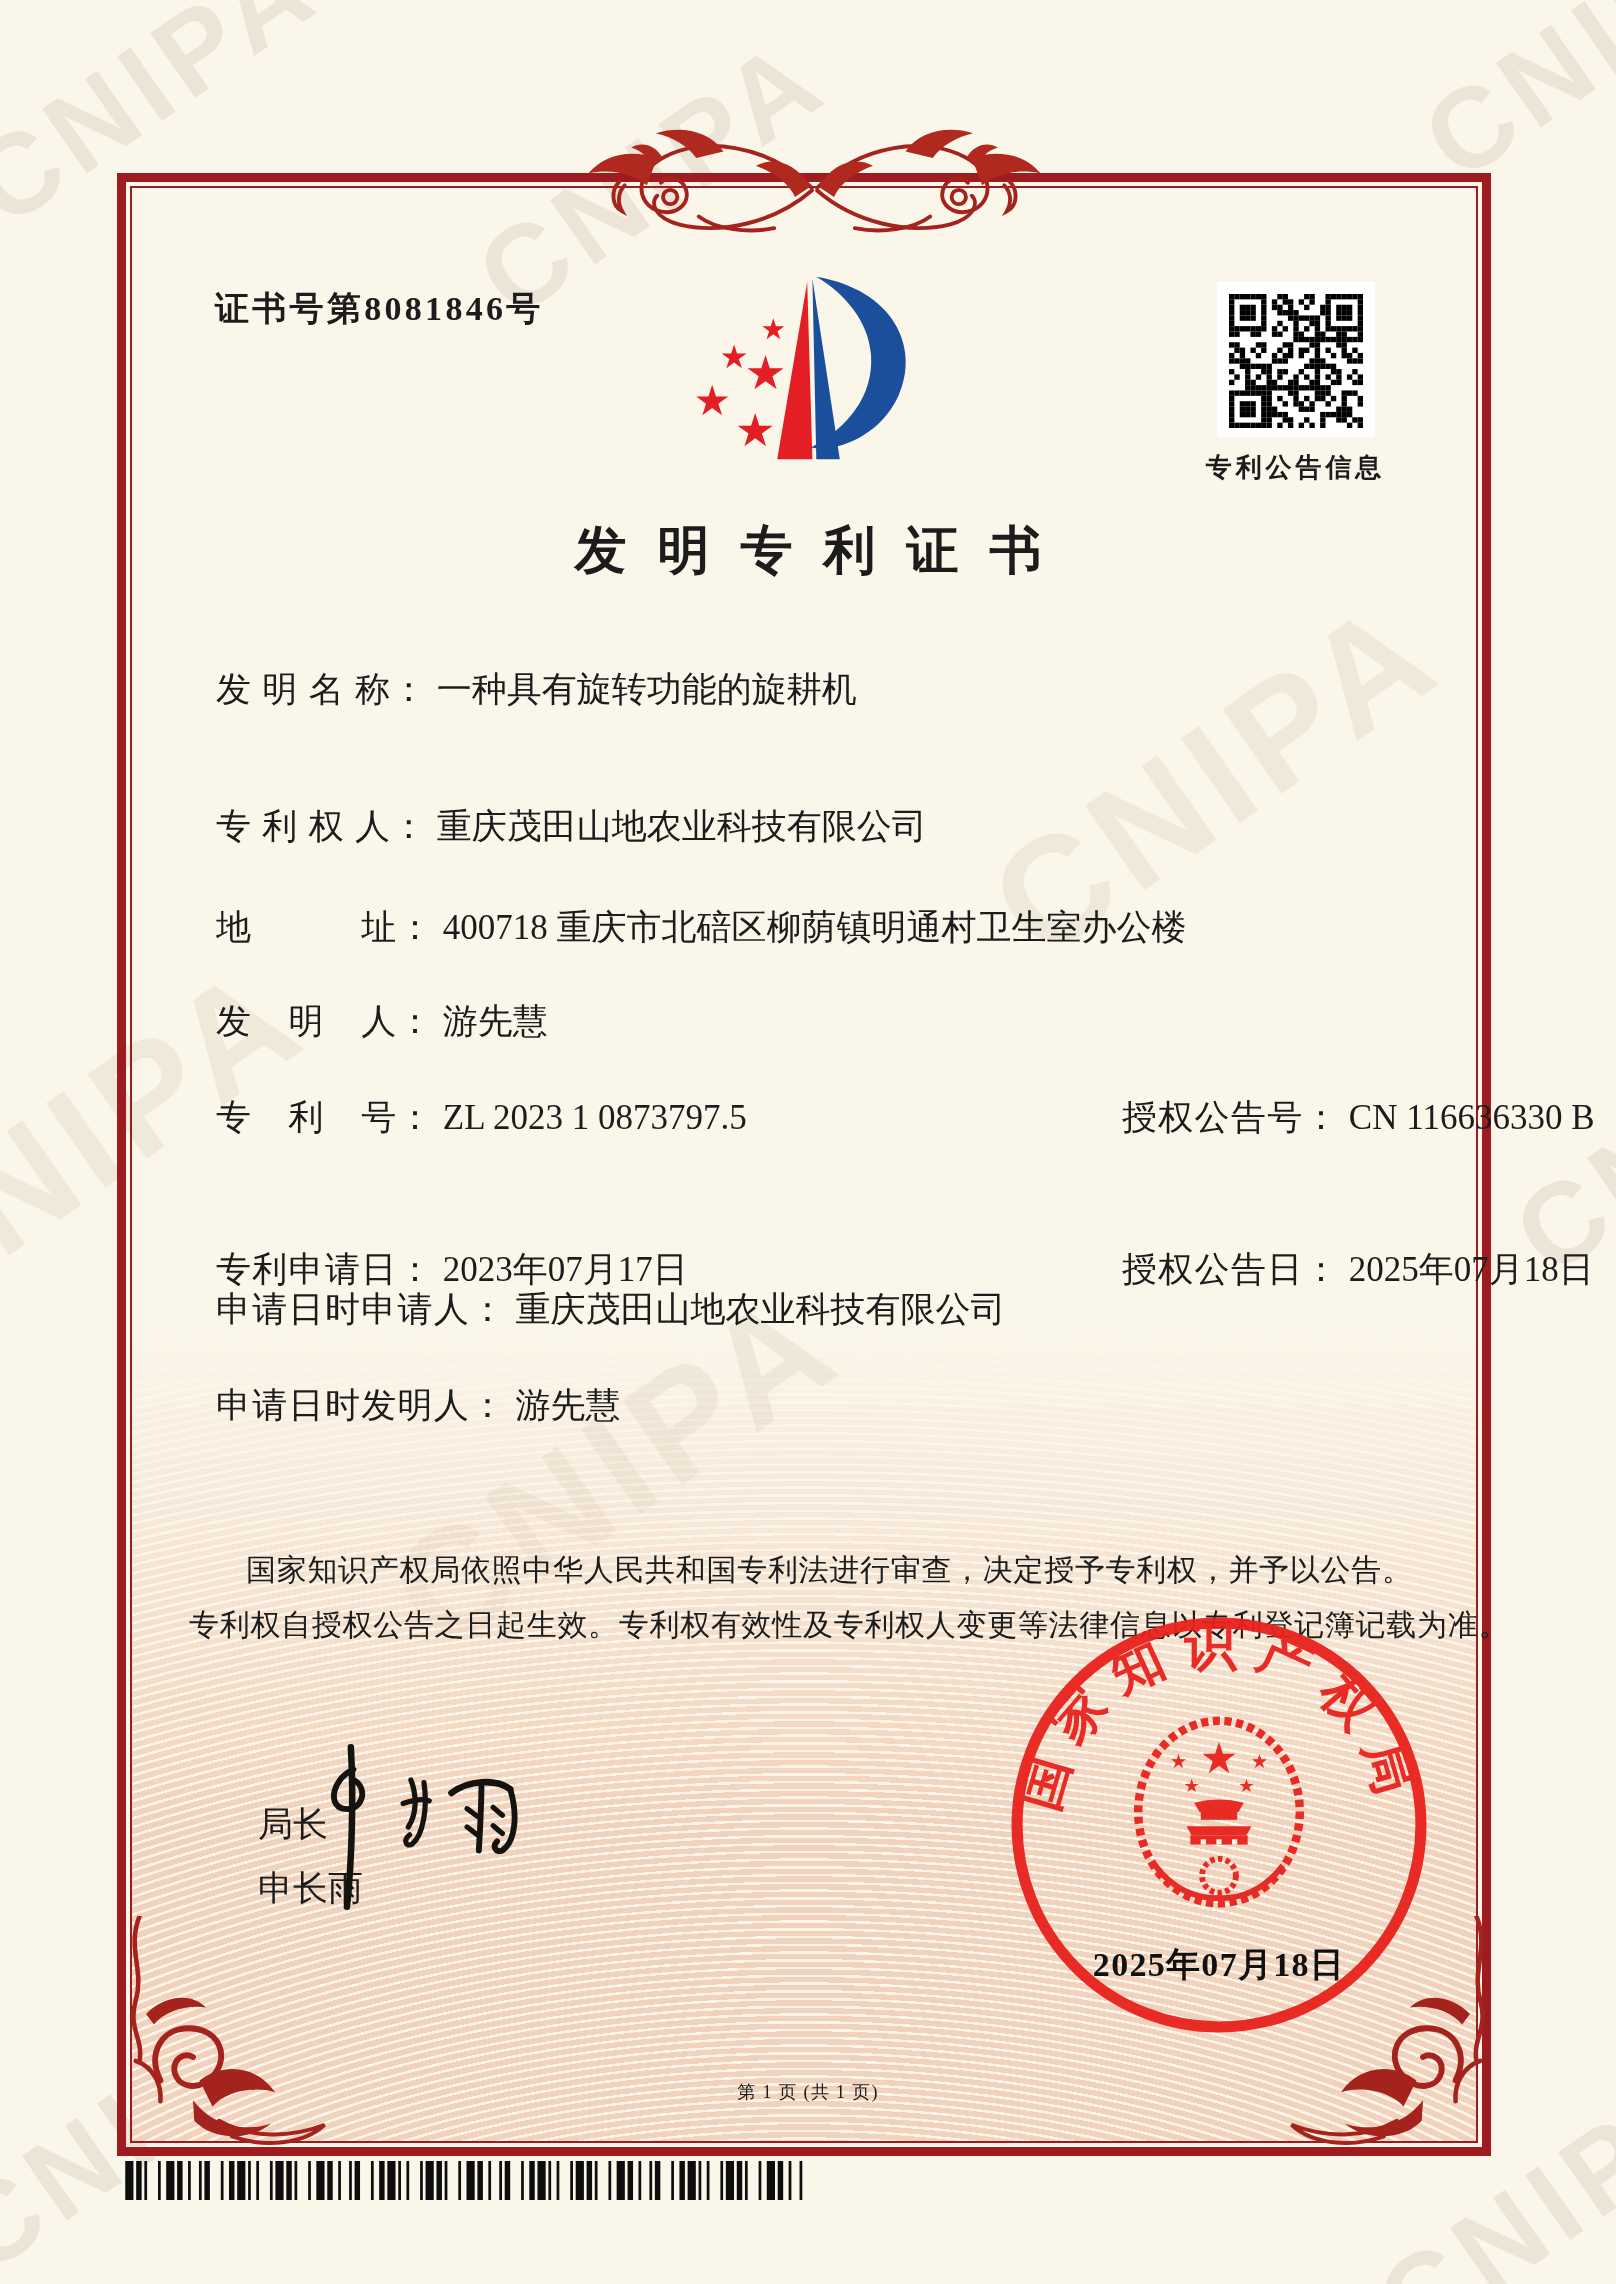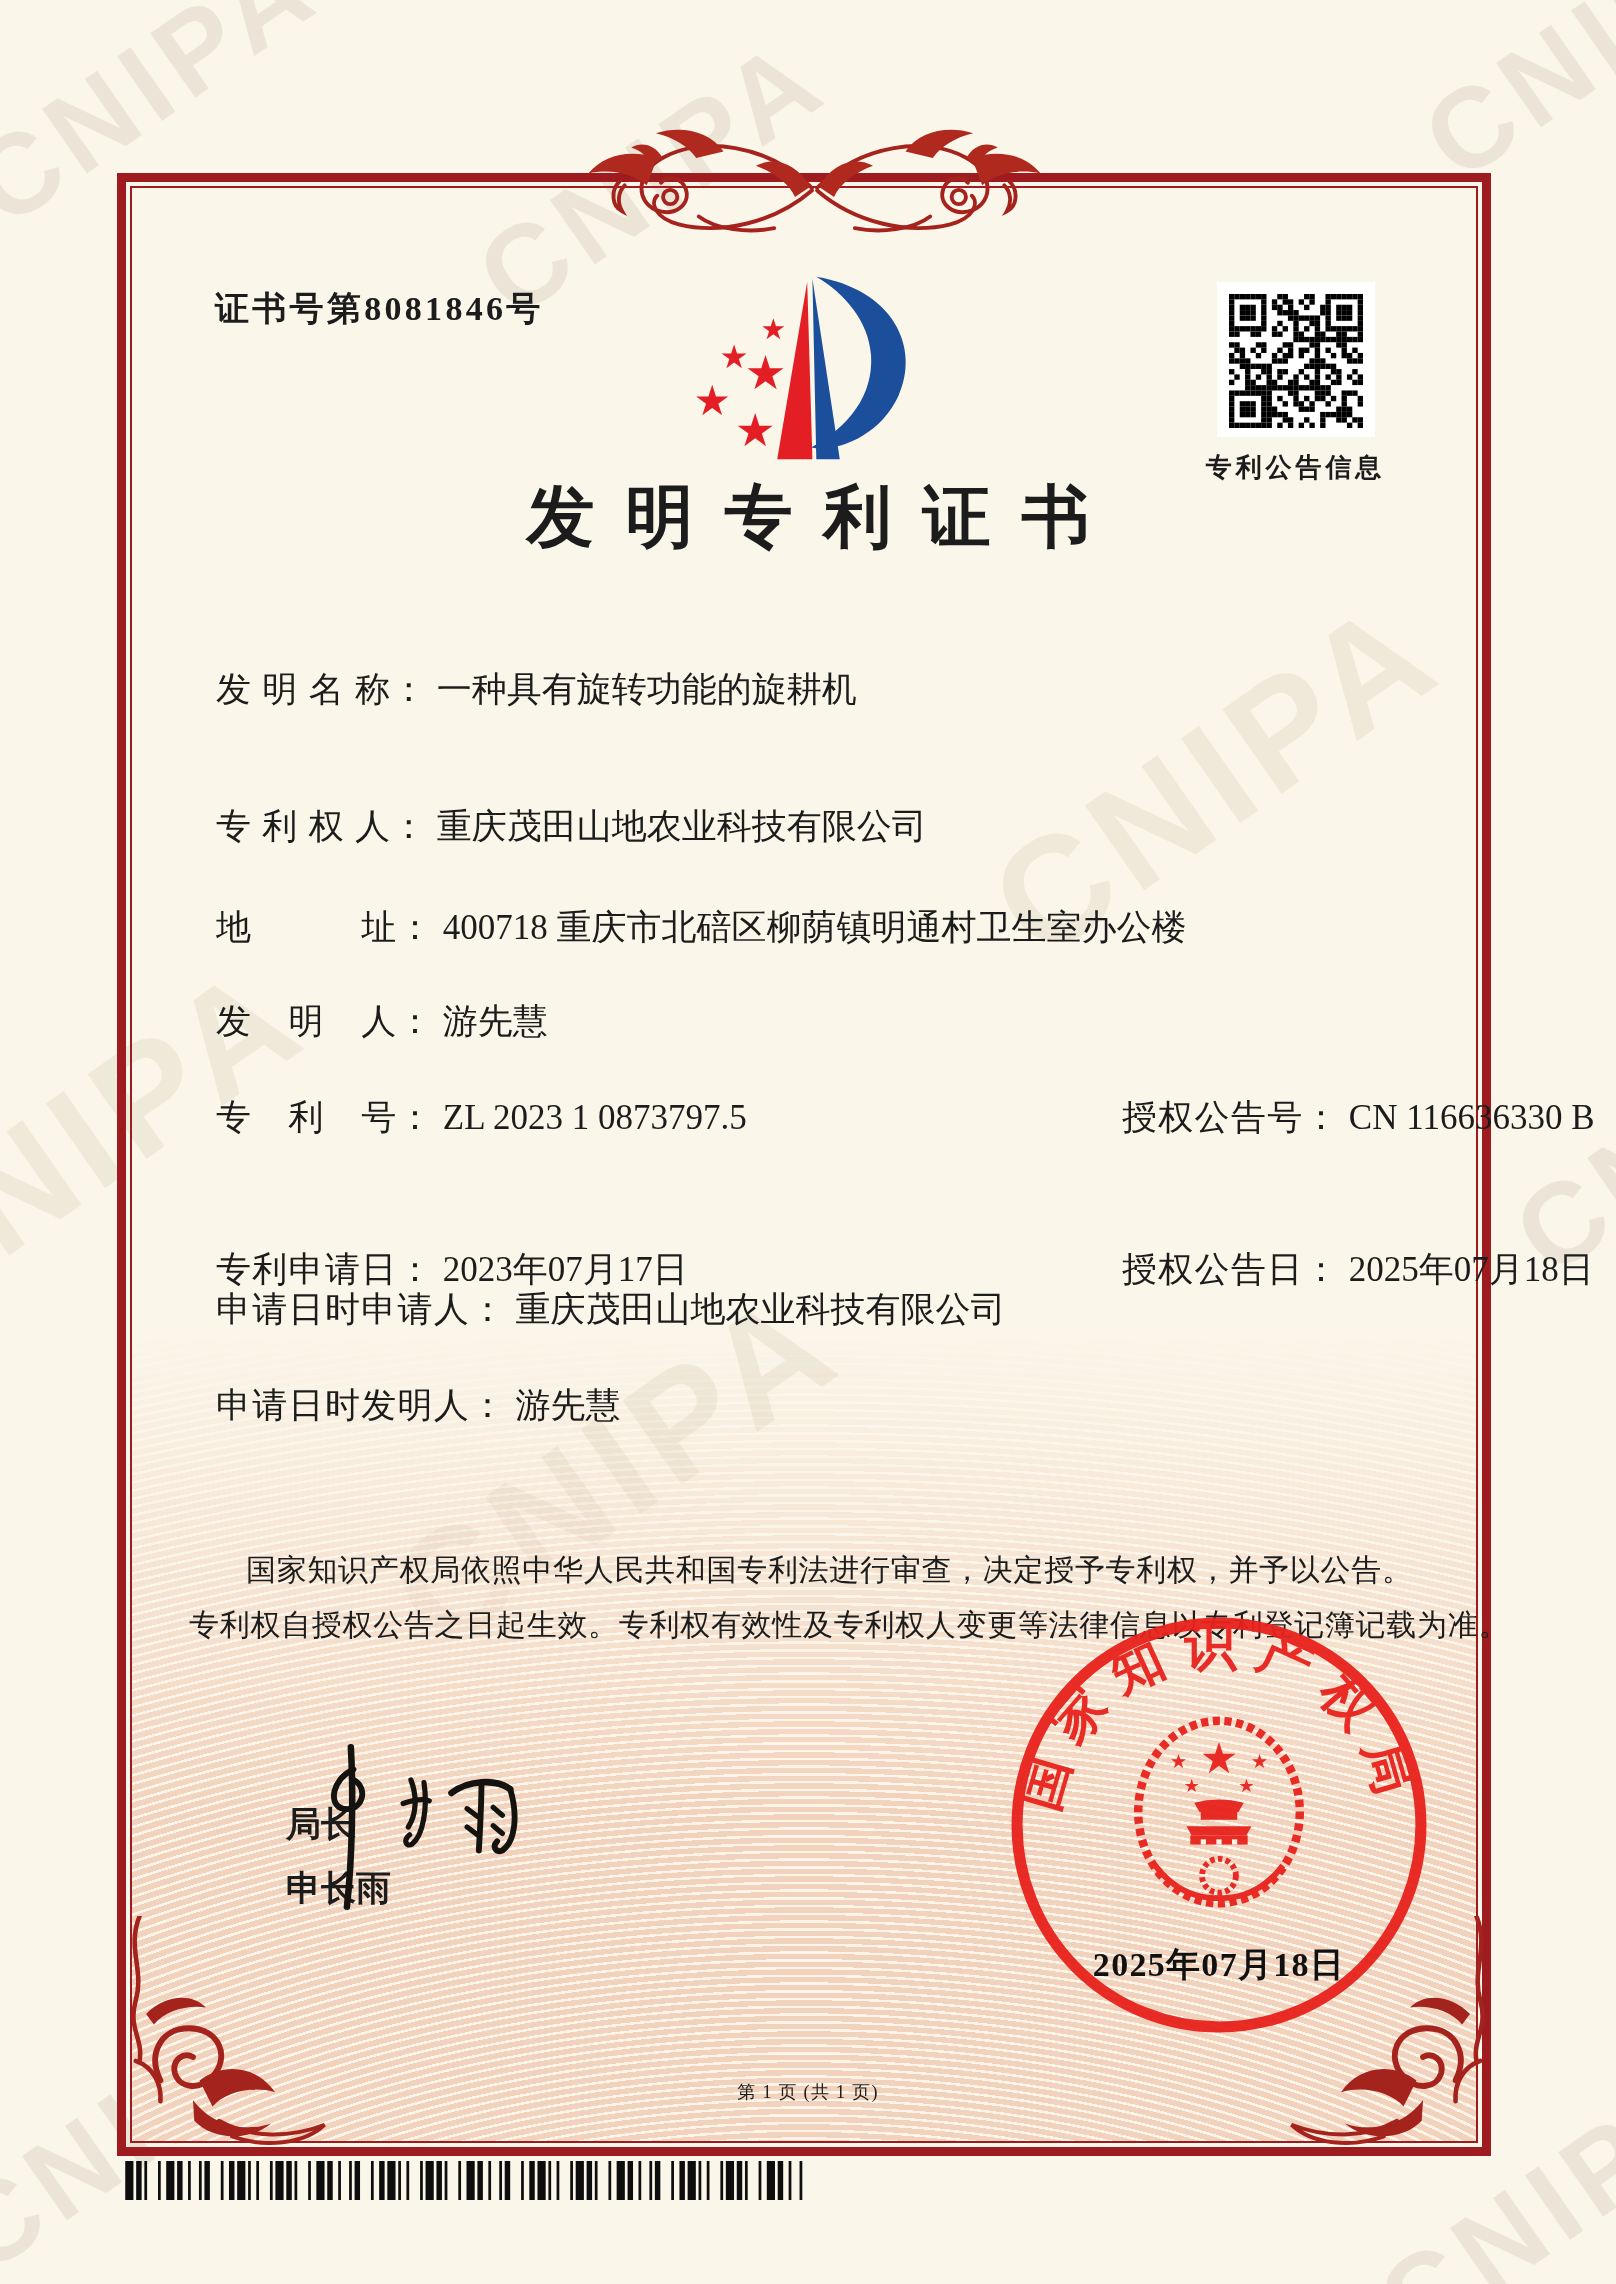--- a/index.html
+++ b/index.html
@@ -38,31 +38,31 @@
     position:absolute; left:215px; top:286px; font-size:34px; letter-spacing:3.3px;font-weight:bold;
   }
   .qr-box{
     position:absolute; left:1217px; top:282px; width:158px; height:155px; background:#ffffff;
   }
   .qr-caption{
     position:absolute; left:1178px; top:450px; width:235px; text-align:center;
     font-size:26px; letter-spacing:3.9px; font-weight:bold;
   }
   .title{
-    position:absolute; left:50%; top:472px; transform:translateX(-50%);
-    font-size:68px; font-weight:bold; letter-spacing:31px; white-space:nowrap;
+    position:absolute; left:50%; top:516px; transform:translateX(-50%);
+    font-size:52px; font-weight:bold; letter-spacing:31px; white-space:nowrap;
     padding-left:31px; 
   }
   .row{position:absolute; left:216px; font-size:35px; white-space:nowrap;}
   .row .lab{letter-spacing:1.3px;}
   .row .val{margin-left:9px;}
   .col2{position:absolute; left:906px; top:0;}
   .legal-line{position:absolute; font-size:30px; white-space:nowrap; letter-spacing:0.7px;}
-  .signoff{position:absolute; left:258px; font-size:35px; font-weight:bold;
-    font-family:"Liberation Sans","DejaVu Sans",sans-serif;margin-left:28px;}
+  .signoff{position:absolute; left:258px; font-size:35px; font-weight:normal;
+    font-family:"Liberation Sans","DejaVu Sans",sans-serif;}
   .page-num{
     position:absolute; left:50%; top:2080px; transform:translateX(-50%);
     font-size:18px; letter-spacing:1.3px;
   }
   .seal-date{
     position:absolute; left:1007px; top:1942px; width:424px; text-align:center;
     font-size:34px; color:#111; letter-spacing:1.3px; font-weight:bold;
   }
   svg{display:block;}
 </style>

